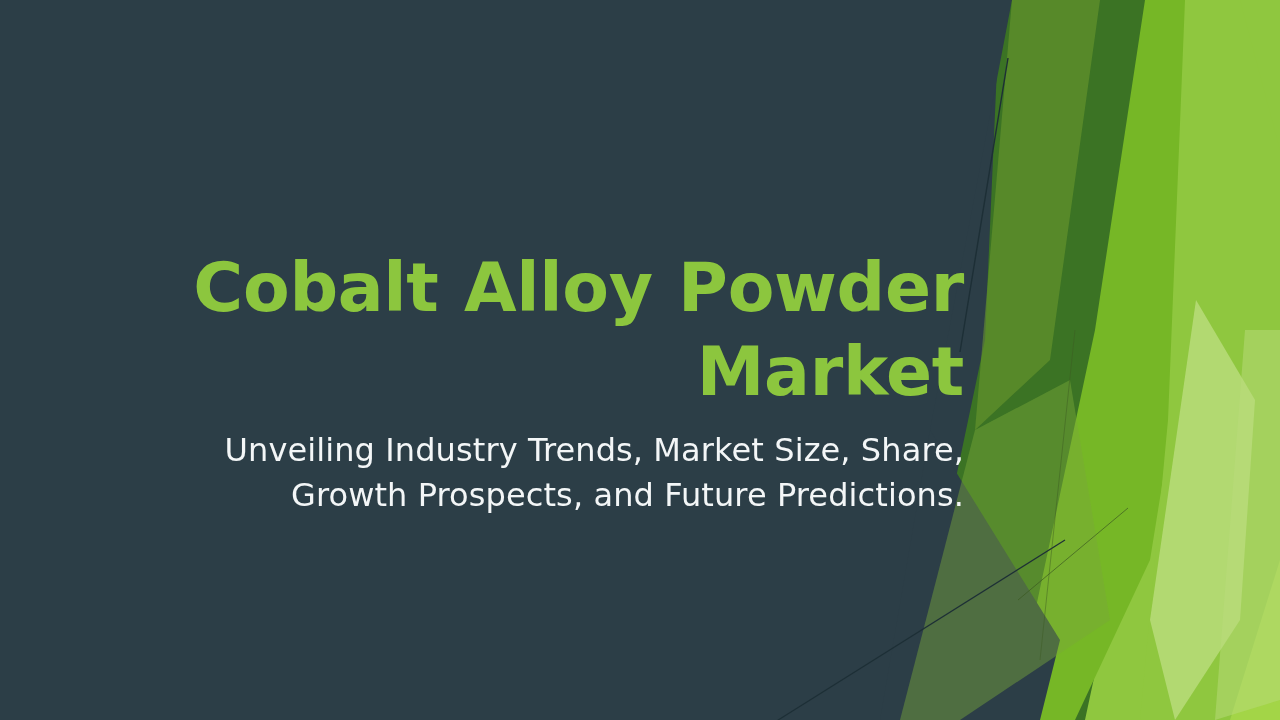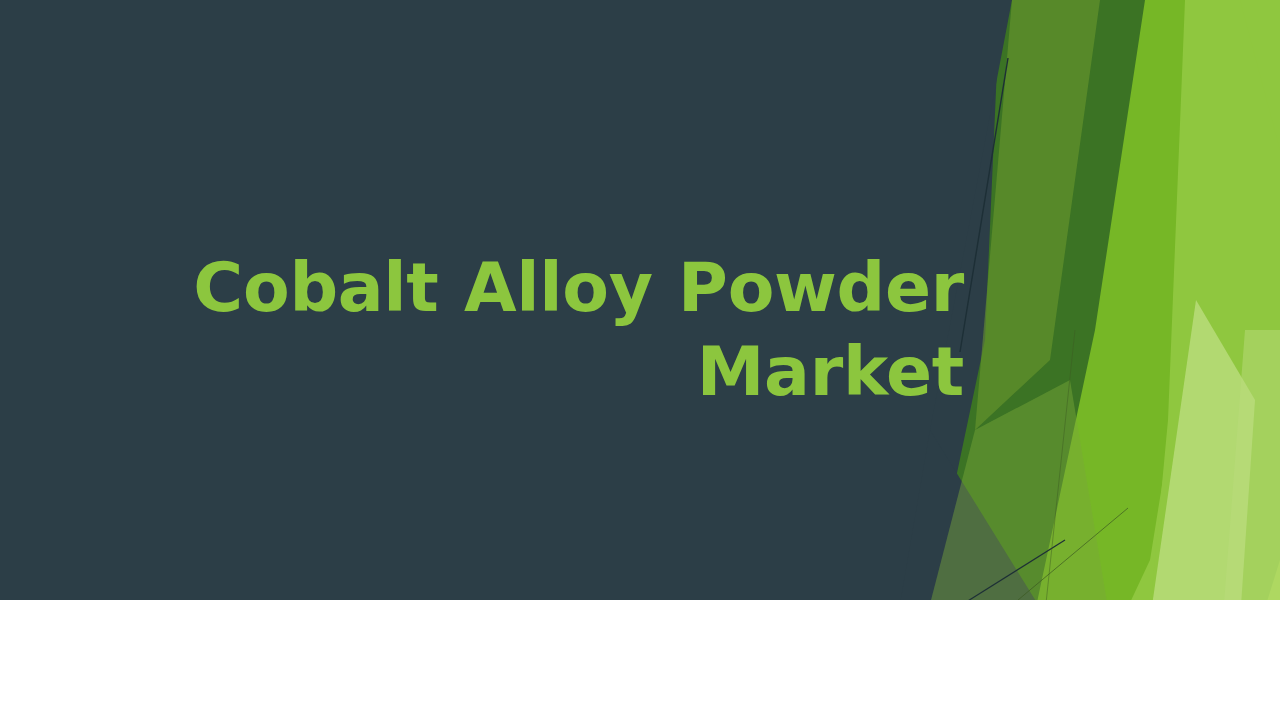--- a/index.html
+++ b/index.html
@@ -4,21 +4,21 @@
 <title>Cobalt Alloy Powder Market</title>
 <style>
   html, body {
     margin: 0;
     padding: 0;
     background: #ffffff;
   }
   #slide {
     position: relative;
     width: 1280px;
-    height: 600px;
+    height: 720px;
     overflow: hidden;
     background: #6d28d9;
     font-family: "DejaVu Sans", "Liberation Sans", sans-serif;
   }
   #bg-art {
     position: absolute;
     left: 0;
     top: 0;
     width: 1280px;
     height: 720px;
@@ -104,15 +104,18 @@
 
     <line x1="1075" y1="330" x2="1040" y2="660" stroke="#3c5a22" stroke-width="1" opacity="0.45"></line>
   </svg>
 
   <div id="text-layer">
 
     <div id="title-block">
       <h1 id="slide-title">Cobalt Alloy Powder Market</h1>
     </div>
 
+    <div id="subtitle-block">
+      <p id="slide-subtitle">Unveiling Industry Trends, Market Size, Share, Growth Prospects, and Future Predictions.</p>
+    </div>
 
   </div>
 </div>
 
 </body></html>

